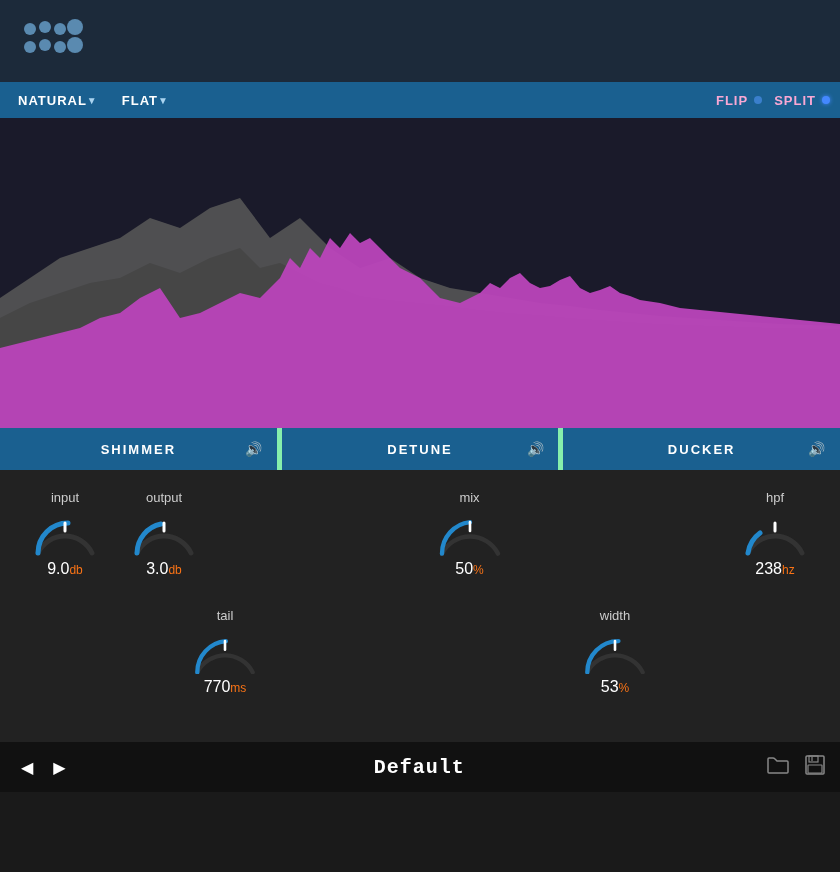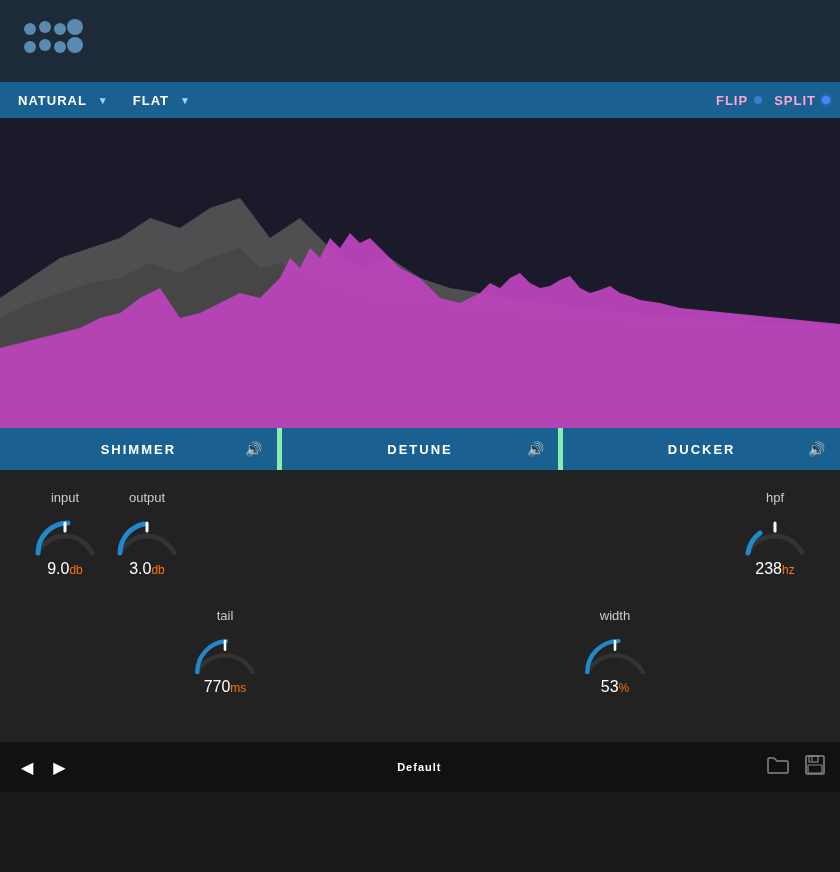--- a/index.html
+++ b/index.html
@@ -46,21 +46,21 @@
     }
     .toolbar-btn {
       background: transparent;
       border: none;
       color: white;
       font-size: 13px;
       font-weight: bold;
       cursor: pointer;
       display: flex;
       align-items: center;
-      gap: 11px;
+      gap: 0;
       padding: 4px 8px;
       letter-spacing: 1px;
     }
     .toolbar-btn .arrow {
       font-size: 10px;
       color: #aad4f0;
     }
     .toolbar-divider {
       flex: 1;
     }
@@ -195,24 +195,25 @@
       background: transparent;
       border: none;
       color: white;
       font-size: 16px;
       cursor: pointer;
       padding: 4px 6px;
     }
     .preset-name {
       flex: 1;
       text-align: center;
-      font-size: 11px;
+      font-size: 20px;
       font-weight: bold;
       color: white;
       letter-spacing: 1px;
+      font-family: Liberation Mono, monospace;
     }
     .bottom-icons {
       display: flex;
       gap: 16px;
       align-items: center;
     }
     .bottom-icon {
       color: #aaaaaa;
       font-size: 18px;
       cursor: pointer;
@@ -285,21 +286,21 @@
   <div class="section-tab">
     <span>DUCKER</span>
     <span class="tab-speaker">🔊</span>
   </div>
 </div>
 
 <div id="controls">
 
   <div class="controls-row">
 
-    <div style="display:flex; gap:12px; align-items:flex-end;">
+    <div style="display:flex; gap:29px; align-items:flex-end;">
       <div class="knob-group">
         <span class="knob-label">input</span>
         <svg class="knob-arc" viewBox="0 0 70 45">
           <path d="M8,42 A30,30 0 0,1 62,42" fill="none" stroke="#333" stroke-width="5" stroke-linecap="round"></path>
           <path d="M8,42 A30,30 0 0,1 38,12" fill="none" stroke="#2288cc" stroke-width="5" stroke-linecap="round"></path>
           <line x1="35" y1="12" x2="35" y2="20" stroke="white" stroke-width="3" stroke-linecap="round"></line>
         </svg>
         <div class="knob-value">
           <span>9.0</span><span class="unit">db</span>
         </div>
@@ -310,20 +311,31 @@
           <path d="M8,42 A30,30 0 0,1 62,42" fill="none" stroke="#333" stroke-width="5" stroke-linecap="round"></path>
           <path d="M8,42 A30,30 0 0,1 32,13" fill="none" stroke="#2288cc" stroke-width="5" stroke-linecap="round"></path>
           <line x1="35" y1="12" x2="35" y2="20" stroke="white" stroke-width="3" stroke-linecap="round"></line>
         </svg>
         <div class="knob-value">
           <span>3.0</span><span class="unit">db</span>
         </div>
       </div>
     </div>
 
+    <div class="knob-group" style="margin-top:0;">
+      <span class="knob-label">mix</span>
+      <svg class="knob-arc" viewBox="0 0 80 50" width="80" height="50">
+        <path d="M8,48 A36,36 0 0,1 72,48" fill="none" stroke="#333" stroke-width="5" stroke-linecap="round"></path>
+        <path d="M8,48 A36,36 0 0,1 40,12" fill="none" stroke="#2288cc" stroke-width="5" stroke-linecap="round"></path>
+        <line x1="40" y1="12" x2="40" y2="22" stroke="white" stroke-width="3" stroke-linecap="round"></line>
+      </svg>
+      <div class="knob-value">
+        <span>50</span><span class="unit">%</span>
+      </div>
+    </div>
 
     <div style="display:flex; gap:29px; align-items:flex-end;">
       <div class="knob-group">
         <span class="knob-label">hpf</span>
         <svg class="knob-arc" viewBox="0 0 70 45">
           <path d="M8,42 A30,30 0 0,1 62,42" fill="none" stroke="#333" stroke-width="5" stroke-linecap="round"></path>
           <path d="M8,42 A30,30 0 0,1 20,22" fill="none" stroke="#2288cc" stroke-width="5" stroke-linecap="round"></path>
           <line x1="35" y1="12" x2="35" y2="20" stroke="white" stroke-width="3" stroke-linecap="round"></line>
         </svg>
         <div class="knob-value">

